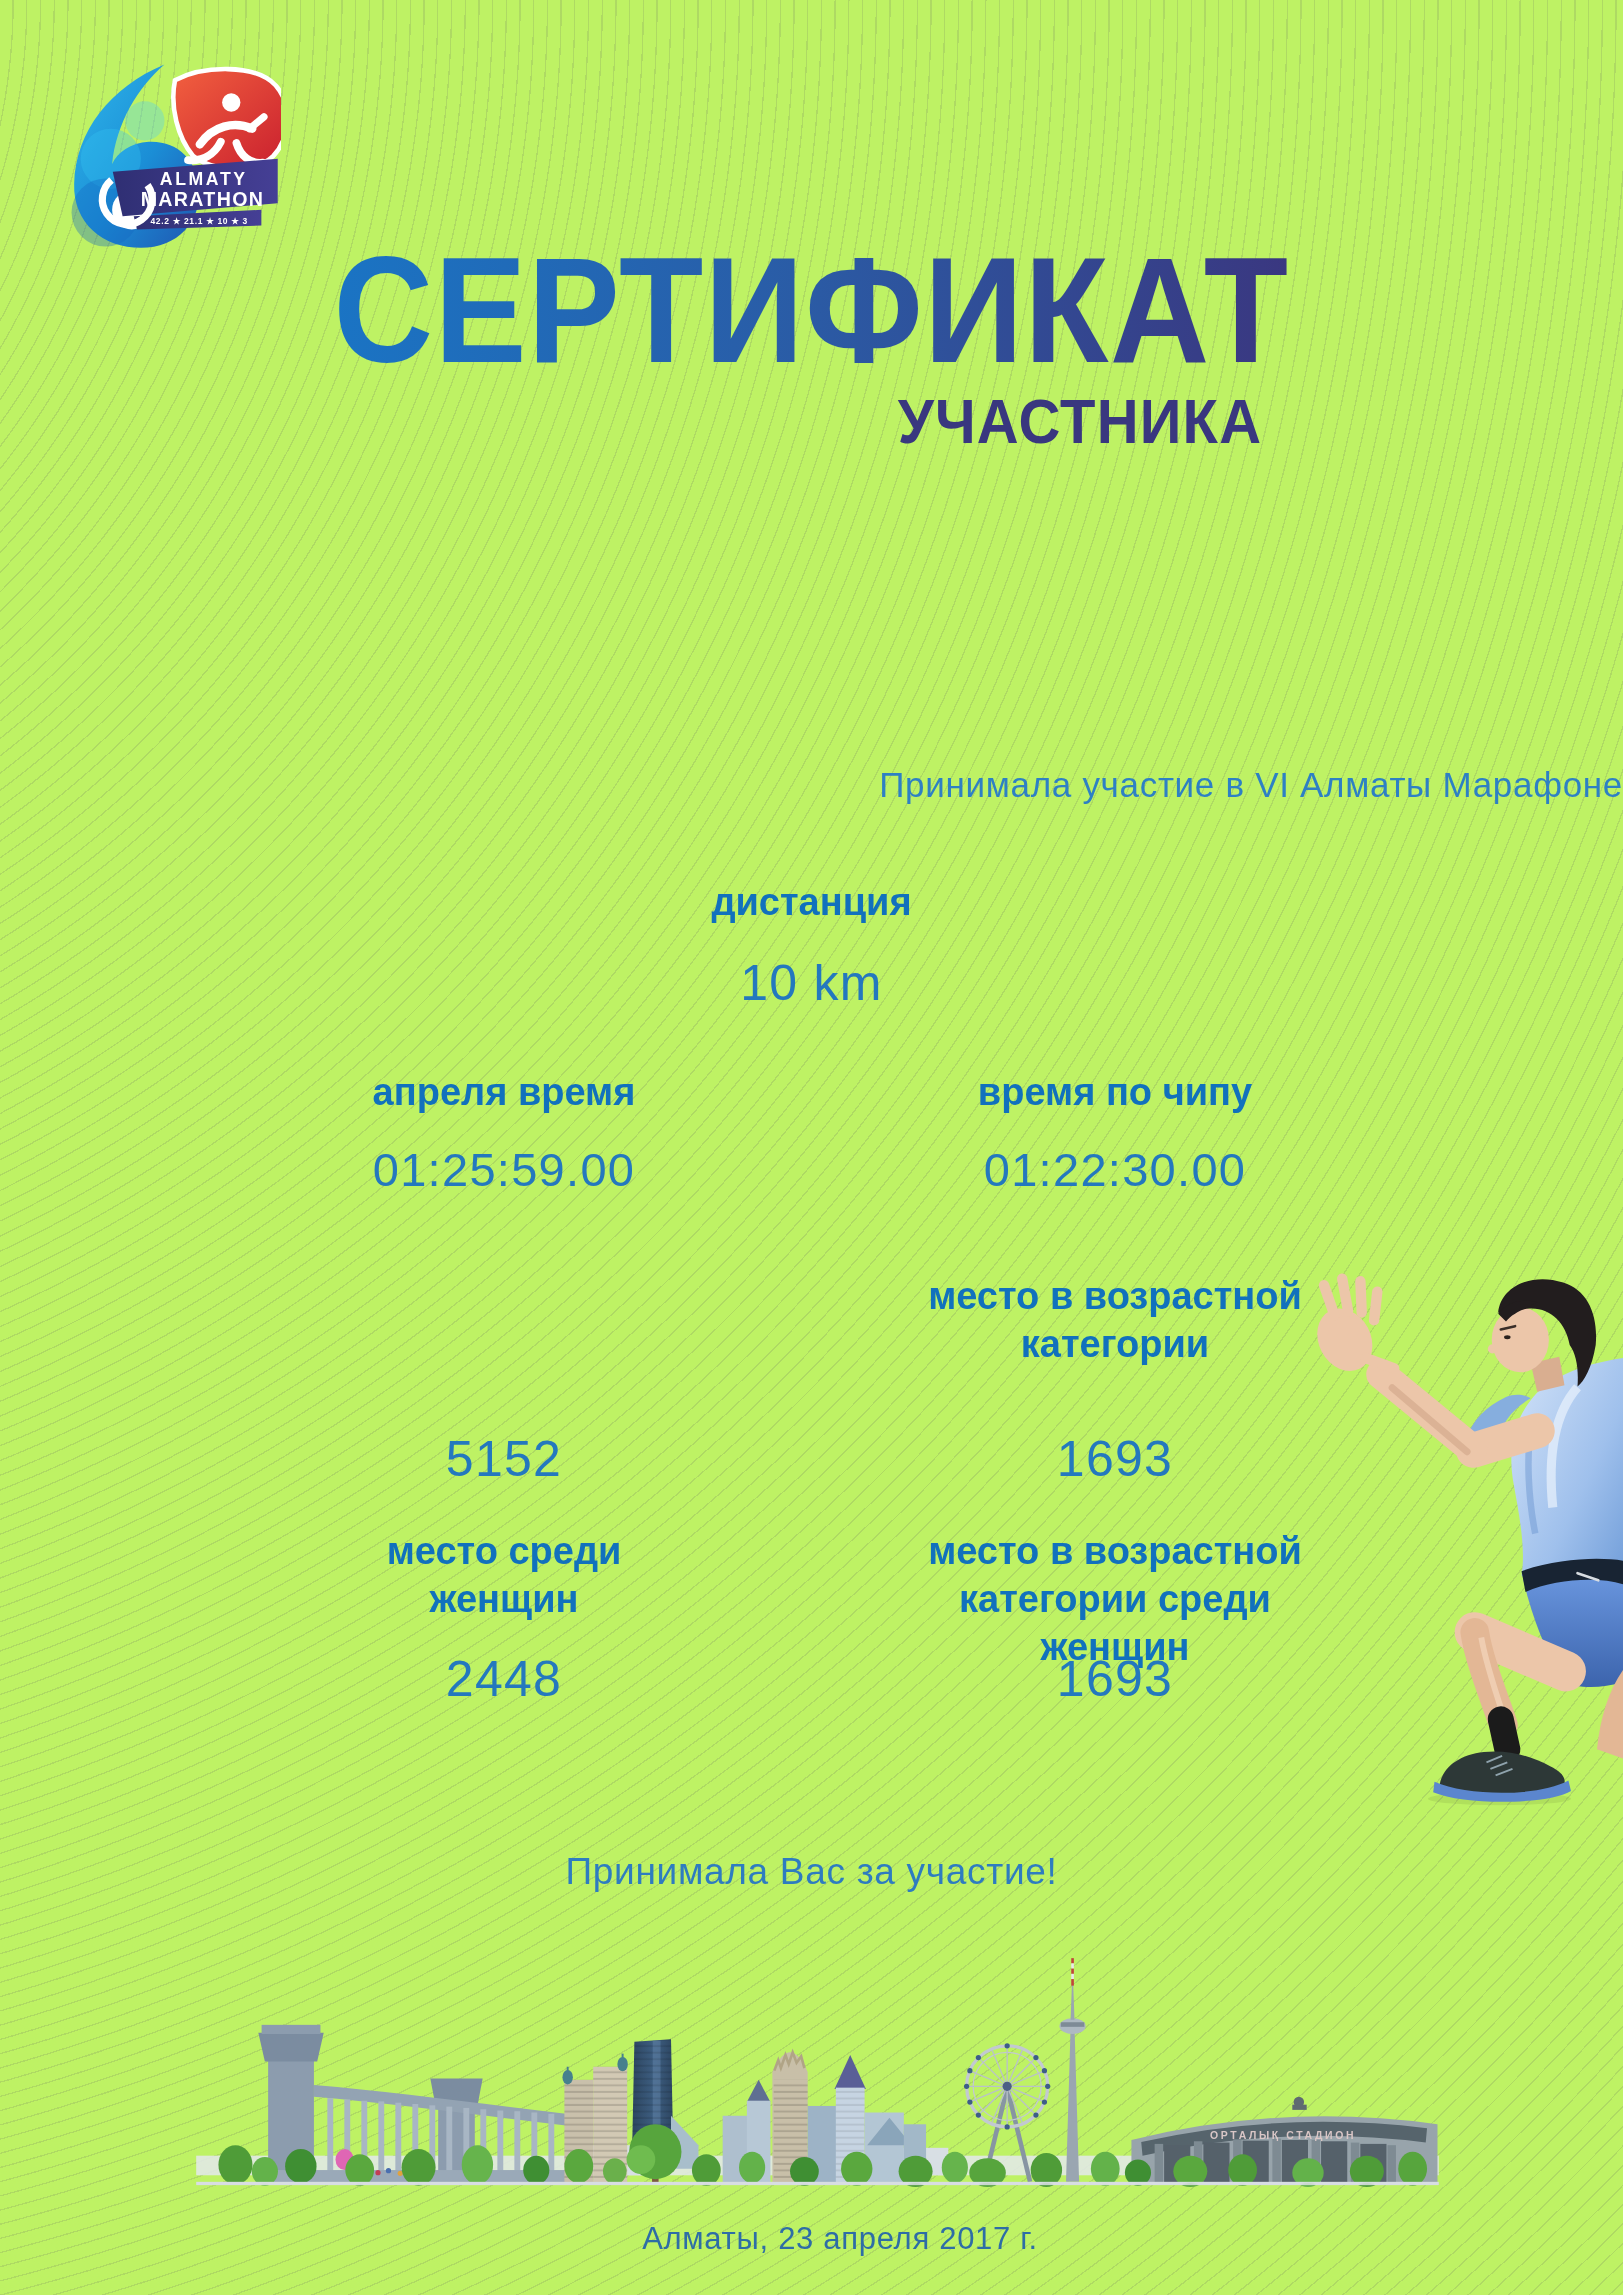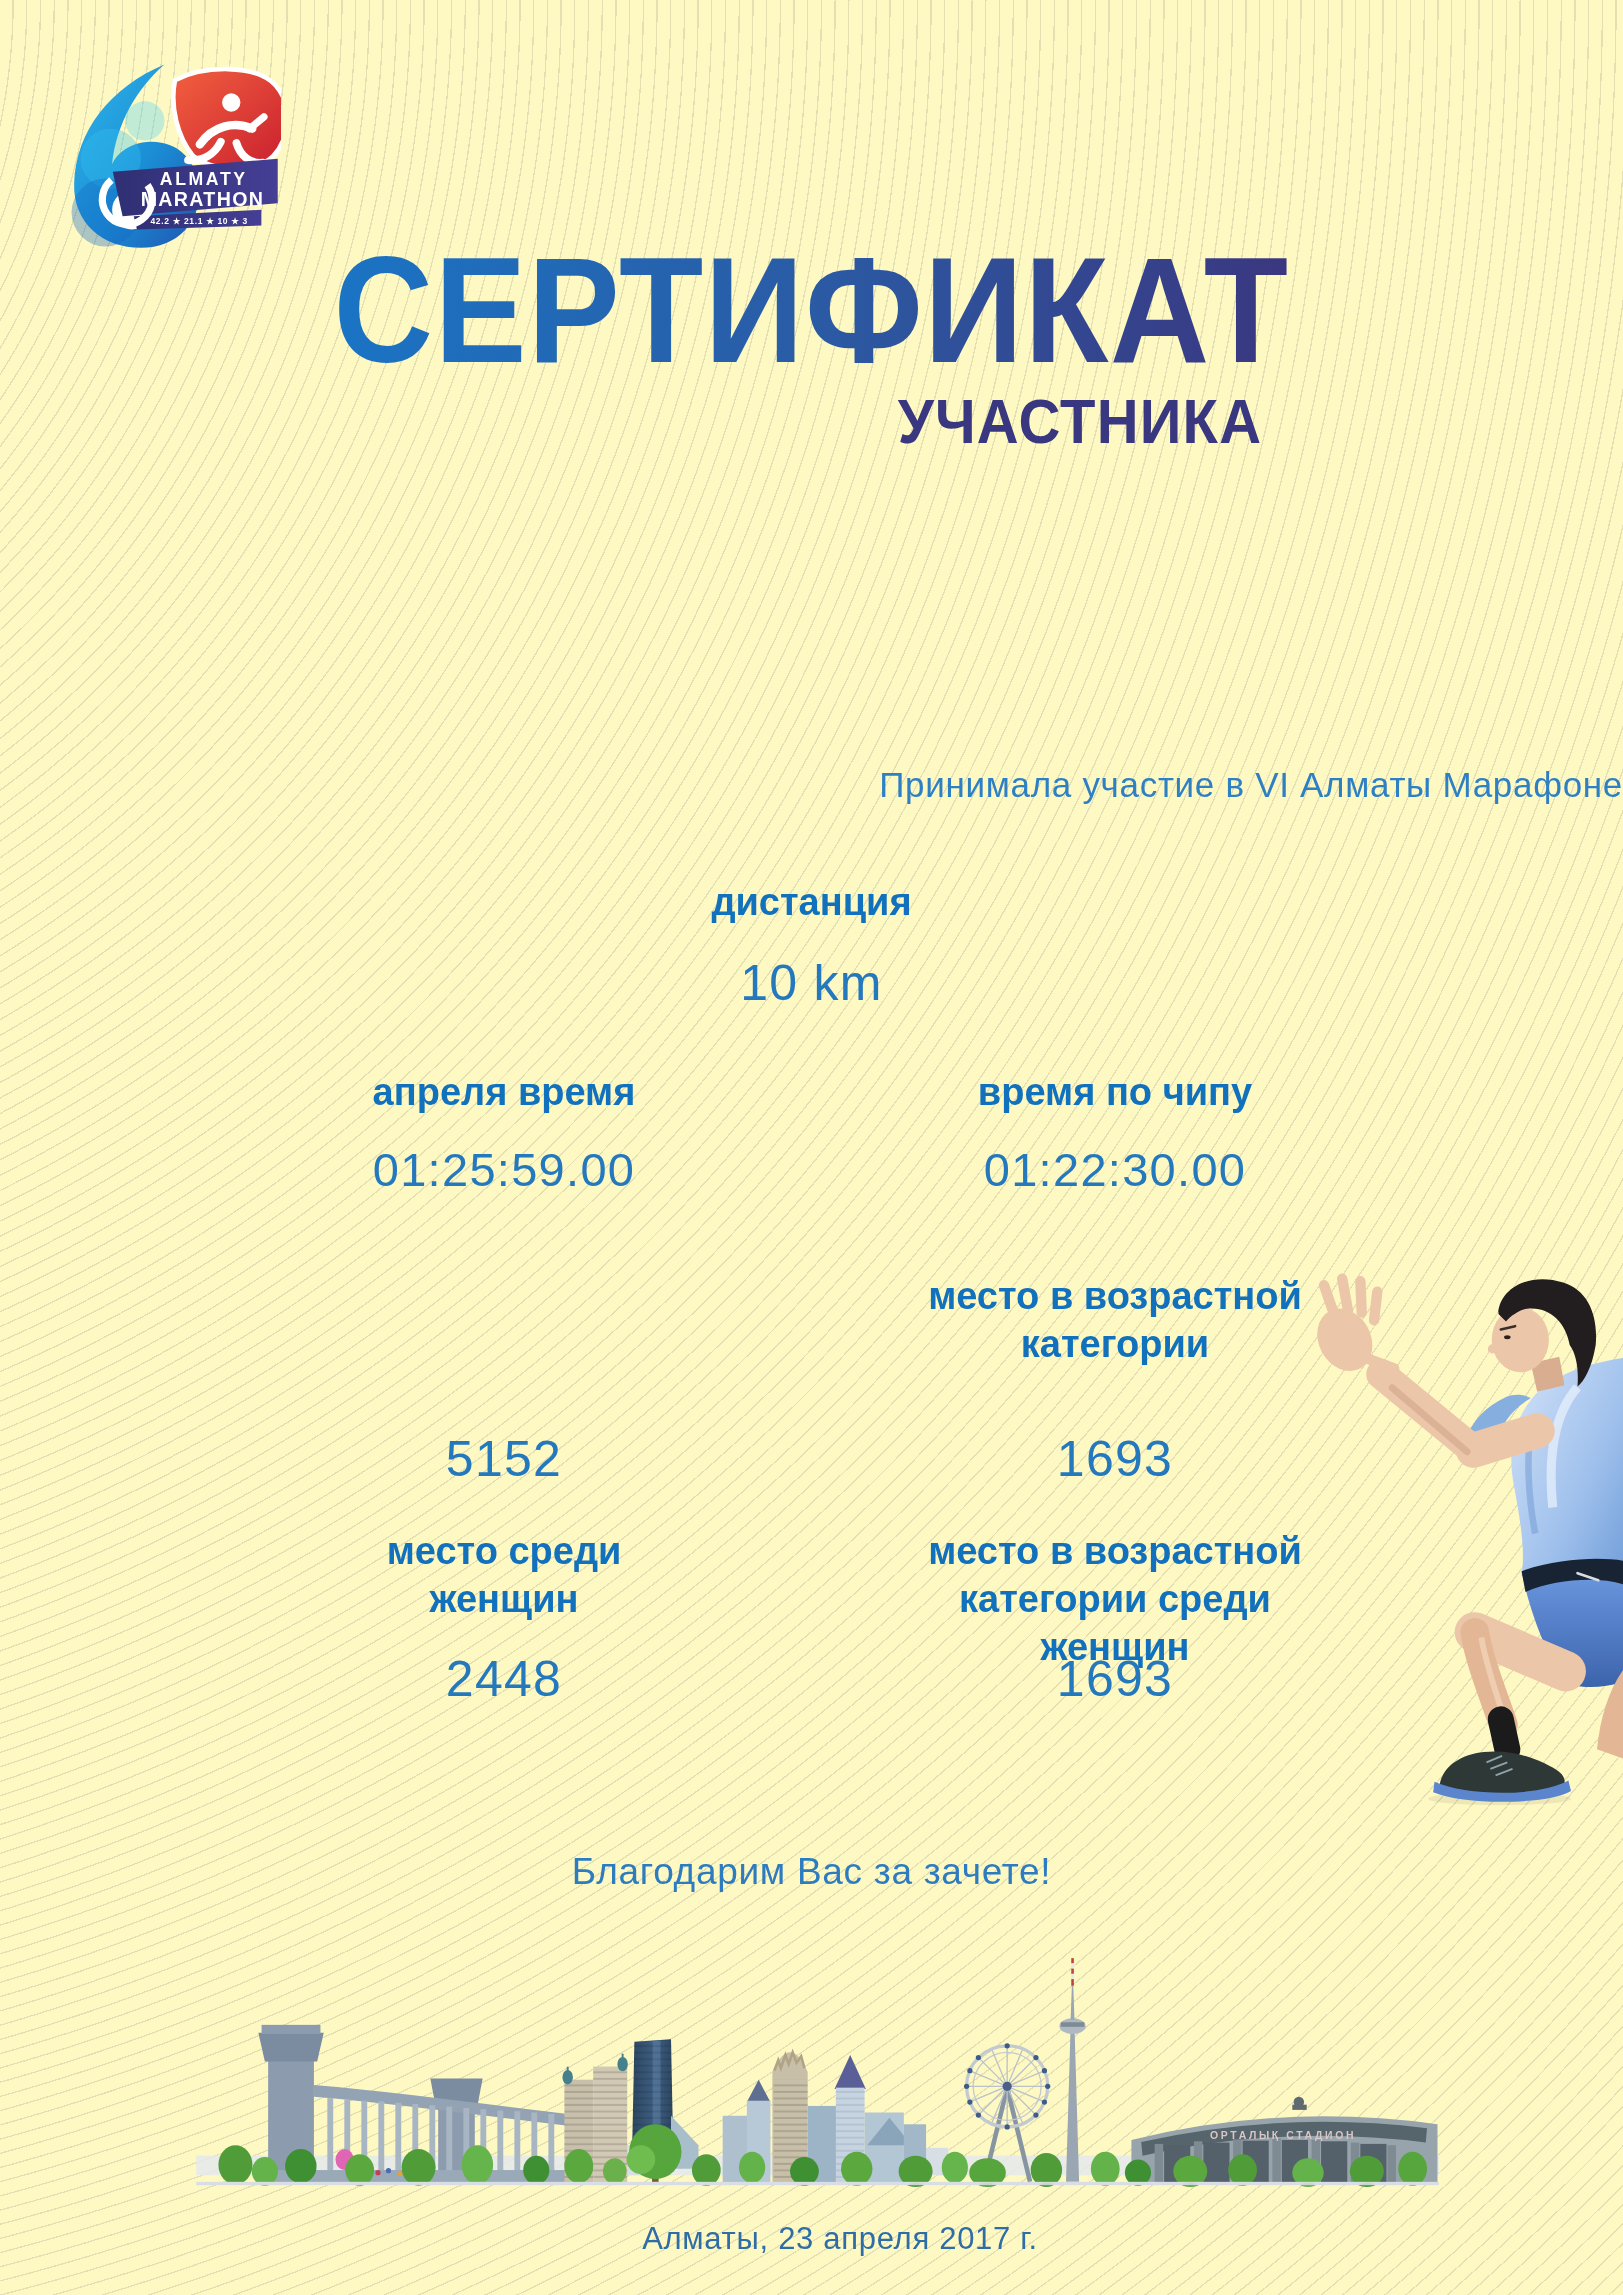--- a/index.html
+++ b/index.html
@@ -1,16 +1,16 @@
 <!DOCTYPE html>
 <html style="font-size:10.5px"><head>
 <meta charset="utf-8">
 <style>
   html,body{margin:0;padding:0;background:#ffffff;}
-  .page{position:relative;width:1623px;height:2295px;background:#fef9c3;overflow:hidden;
+  .page{position:relative;width:1623px;height:2295px;background:#bef264;overflow:hidden;
         font-family:"Liberation Sans", sans-serif;}
   .stripes{position:absolute;inset:0;
         background:repeating-radial-gradient(circle at -589px 0px,
           rgba(0,0,0,0) 0px, rgba(0,0,0,0) 12.4px,
           rgba(90,90,95,0.16) 12.4px, rgba(90,90,95,0.16) 13.7px);}
   .abs{position:absolute;}
   .logo{left:65px;top:60px;width:216px;height:191px;}
   .title{left:0;top:235px;width:100%;text-align:center;font-weight:700;font-size:150px;line-height:1;
          letter-spacing:1.3px;white-space:nowrap;}
   .title .grad{display:inline-block;transform:scaleX(.92);
@@ -111,21 +111,21 @@
 
   <div class="abs stat-label right-col w-right row-p1-label">место в возрастной категории</div>
   <div class="abs stat-value left-col  row-p1-value">5152</div>
   <div class="abs stat-value right-col row-p1-value">1693</div>
 
   <div class="abs stat-label left-col  w-left  row-p2-label">место среди женщин</div>
   <div class="abs stat-label right-col w-right row-p2-label">место в возрастной категории среди женщин</div>
   <div class="abs stat-value left-col  row-p2-value">2448</div>
   <div class="abs stat-value right-col row-p2-value">1693</div>
 
-  <div class="abs thanks">Благодарим Вас за зачете!</div>
+  <div class="abs thanks">Принимала Вас за участие!</div>
 
   <svg class="abs runner" viewBox="0 0 540 860">
     <defs>
       <linearGradient id="teeGrad" x1="0" y1="0" x2="1" y2="1">
         <stop offset="0" stop-color="#d3e3f8"></stop>
           <stop offset="0.6" stop-color="#9fc0ec"></stop>
           <stop offset="1" stop-color="#6f9cd8"></stop>
       </linearGradient>
       <linearGradient id="shortsGrad" x1="0" y1="0" x2="0" y2="1">
         <stop offset="0" stop-color="#6f9ce4"></stop>

